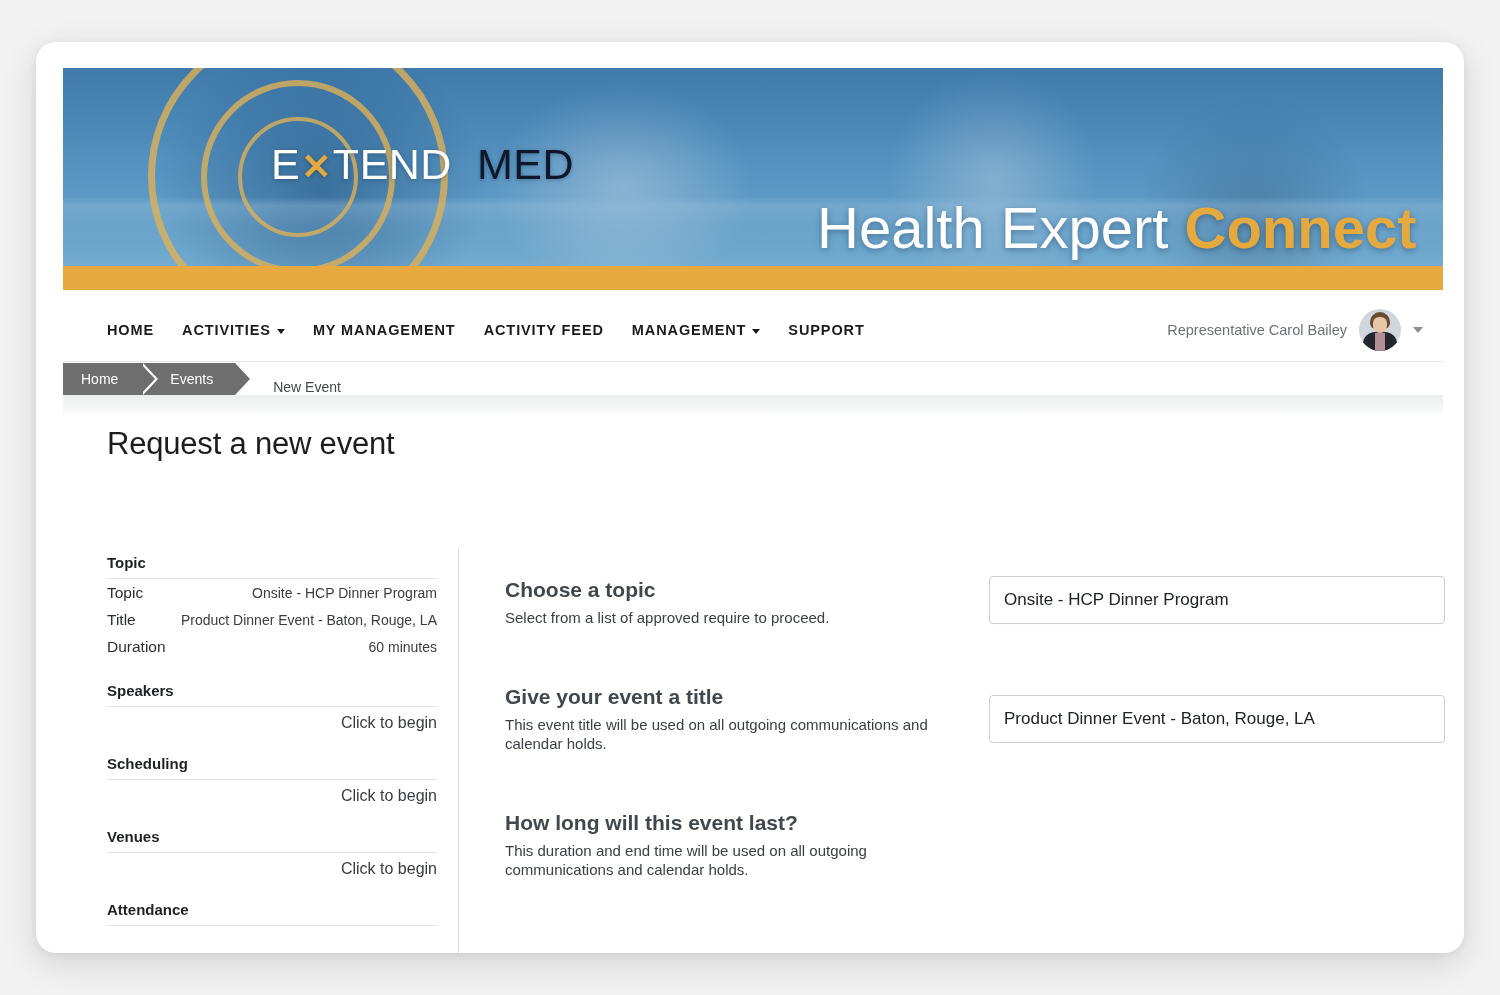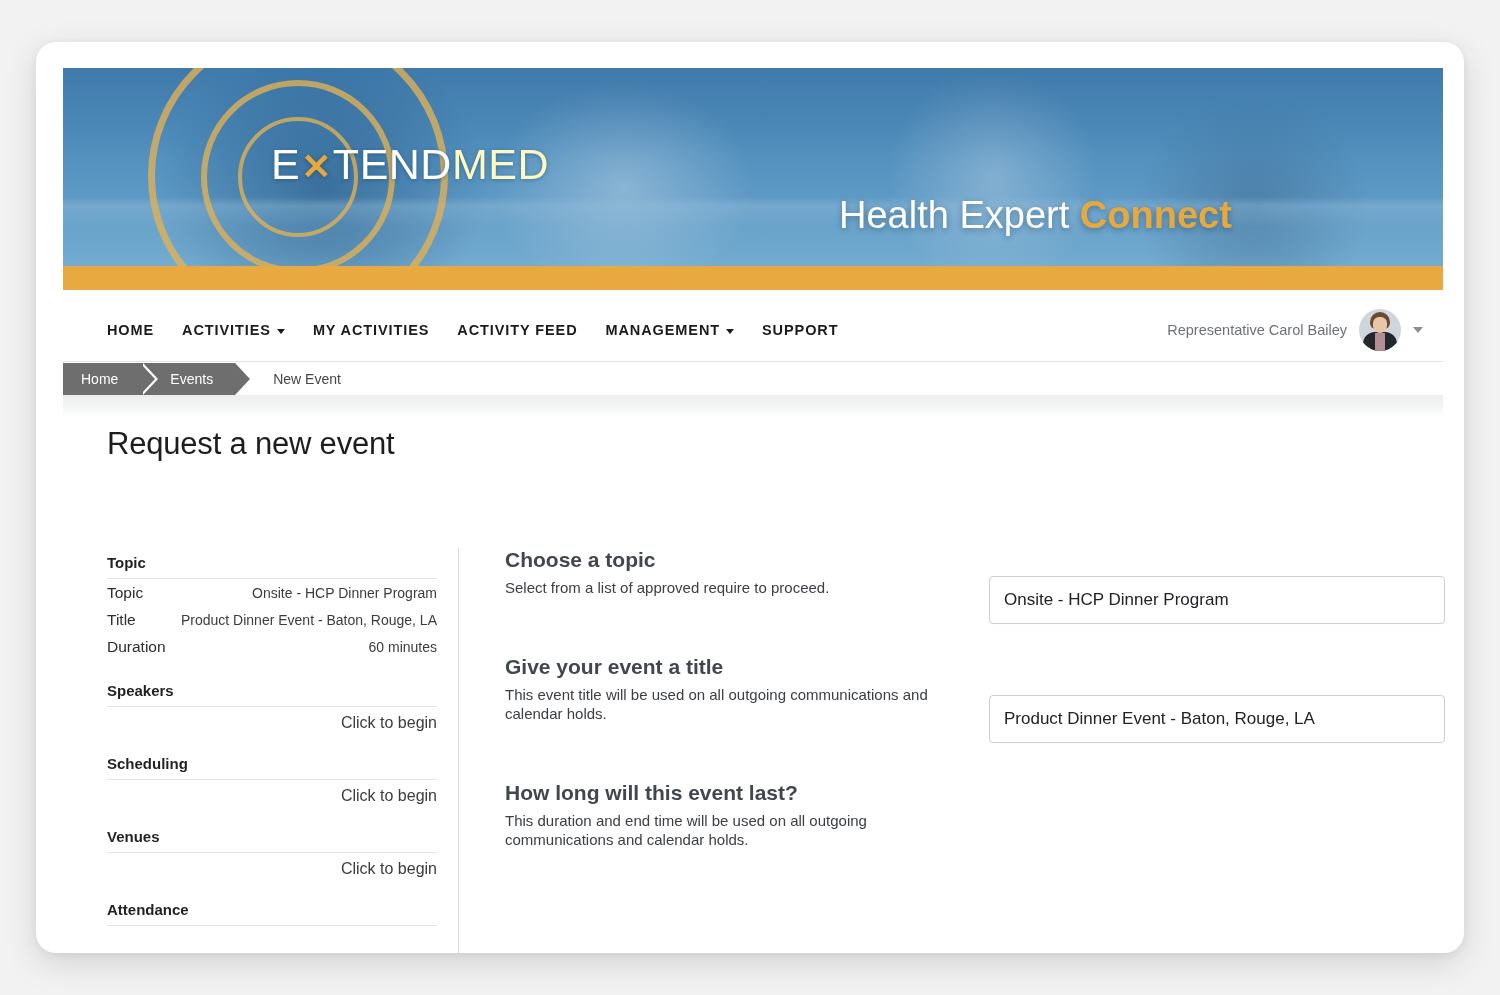--- a/index.html
+++ b/index.html
@@ -66,25 +66,25 @@
   .logo-block {
     position: absolute; left: 208px; top: 72px;
     display: flex; align-items: baseline;
     font-size: 43px; letter-spacing: 0.5px;
     text-shadow: 0 1px 4px rgba(10,40,70,0.35);
     white-space: nowrap;
   }
   .logo-e   { color: #ffffff; font-weight: 400; }
   .logo-x   { color: #e6a93e; font-weight: 700; font-size: 36px; padding: 0 1px; }
   .logo-tend{ color: #ffffff; font-weight: 400; }
-  .logo-med { color: #fef9c3; font-weight: 300; margin-left: 0; }
+  .logo-med { color: #0f172a; font-weight: 300; margin-left: 25px; }
 
   .banner-title {
-    position: absolute; left: 776px; top: 126px;
-    font-size: 38px; font-weight: 400; white-space: nowrap;
+    position: absolute; left: 754px; top: 126px;
+    font-size: 58px; font-weight: 400; white-space: nowrap;
     text-shadow: 0 2px 6px rgba(10,40,70,0.40);
   }
   .banner-title .w { color: #ffffff; }
   .banner-title .g { color: #e6a93e; font-weight: 700; }
 
   .banner-gold-bar {
     position: absolute; left: 0; bottom: 0;
     width: 100%; height: 24px;
     background: #e8a940;
   }
@@ -174,21 +174,21 @@
   }
   .crumb-sep-white {
     position: absolute; right: -18px; top: 0;
     width: 0; height: 0;
     border-top: 16px solid transparent;
     border-bottom: 16px solid transparent;
     border-left: 15px solid #ffffff;
     z-index: 1;
   }
   .crumb-current {
-    display: flex; align-items: center;
+    display: flex; align-items: flex-end;
     padding-left: 38px;
     font-size: 14px; color: #44474a;
   }
   .crumb-shadow {
     position: absolute; left: 27px; top: 353px;
     width: 1380px; height: 22px;
     background: linear-gradient(180deg, #eceded 0%, #f4f5f5 55%, #ffffff 100%);
   }
 
   
@@ -226,21 +226,21 @@
   .sum-row .v { color: #3a3c3f; text-align: right; font-size: 14px; }
   .sum-action {
     text-align: right;
     font-size: 16px; color: #3a3c3f;
     padding: 7px 0 13px 0;
     cursor: pointer;
   }
   .sum-spacer { height: 12px; }
 
   .form-col { flex: 1; padding-left: 46px; display: flex; }
-  .q-list { width: 470px; flex: none; }
+  .q-list { width: 470px; flex: none; margin-top: 30px; }
   .q-block { margin-bottom: 57px; }
   .q-title {
     font-size: 21px; font-weight: 700; color: #41474d; margin: 0 0 6px 0;
   }
   .q-desc {
     font-size: 15px; color: #3c4044; margin: 0; line-height: 1.30;
     max-width: 450px;
   }
 
   .a-list { width: 470px; flex: none; padding-left: 14px; }
@@ -293,21 +293,21 @@
   <div class="navbar">
     <div class="nav-links">
       <div class="nav-item">
         <span>HOME</span>
       </div>
       <div class="nav-item">
         <span>ACTIVITIES</span>
         <span class="caret"></span>
       </div>
       <div class="nav-item">
-        <span>MY ACTIVITIES</span>
+        <span>MY MANAGEMENT</span>
       </div>
       <div class="nav-item">
         <span>ACTIVITY FEED</span>
       </div>
       <div class="nav-item">
         <span>MANAGEMENT</span>
         <span class="caret"></span>
       </div>
       <div class="nav-item">
         <span>SUPPORT</span>

